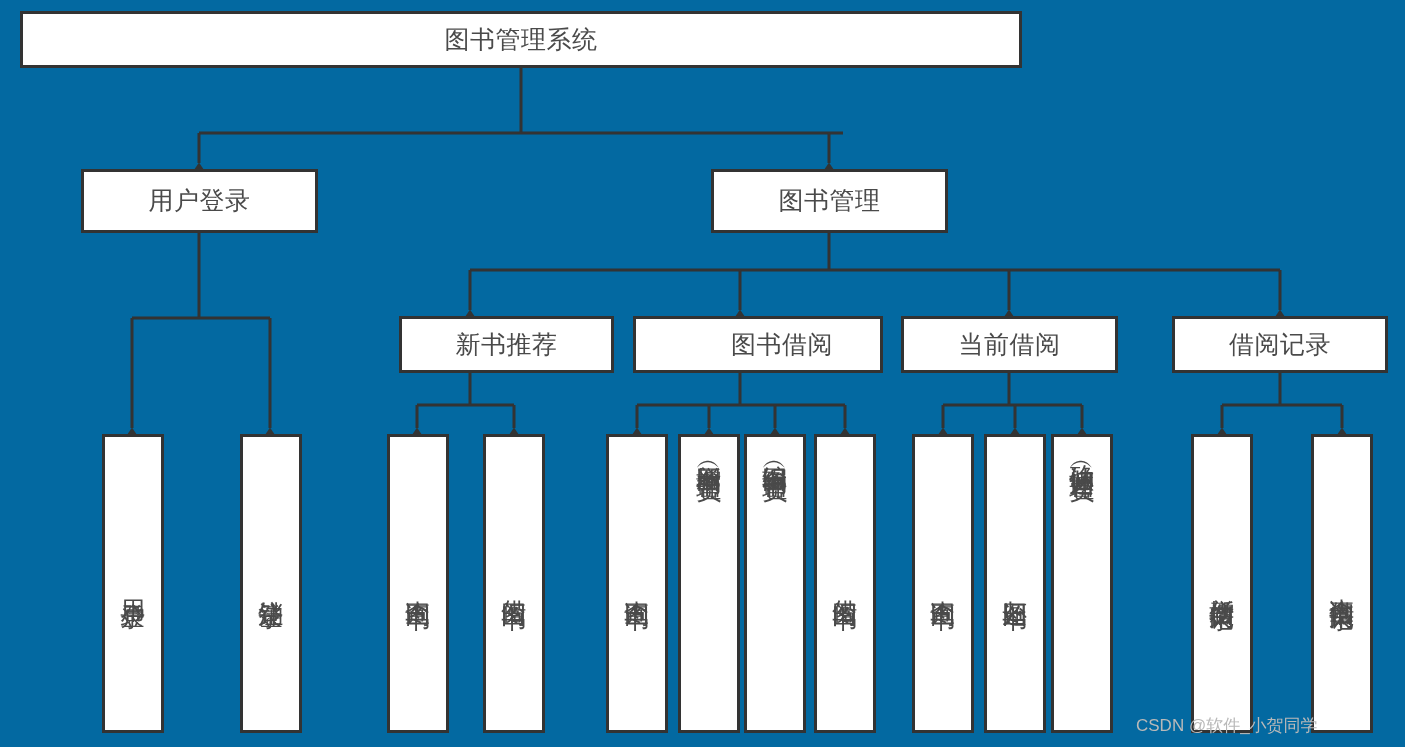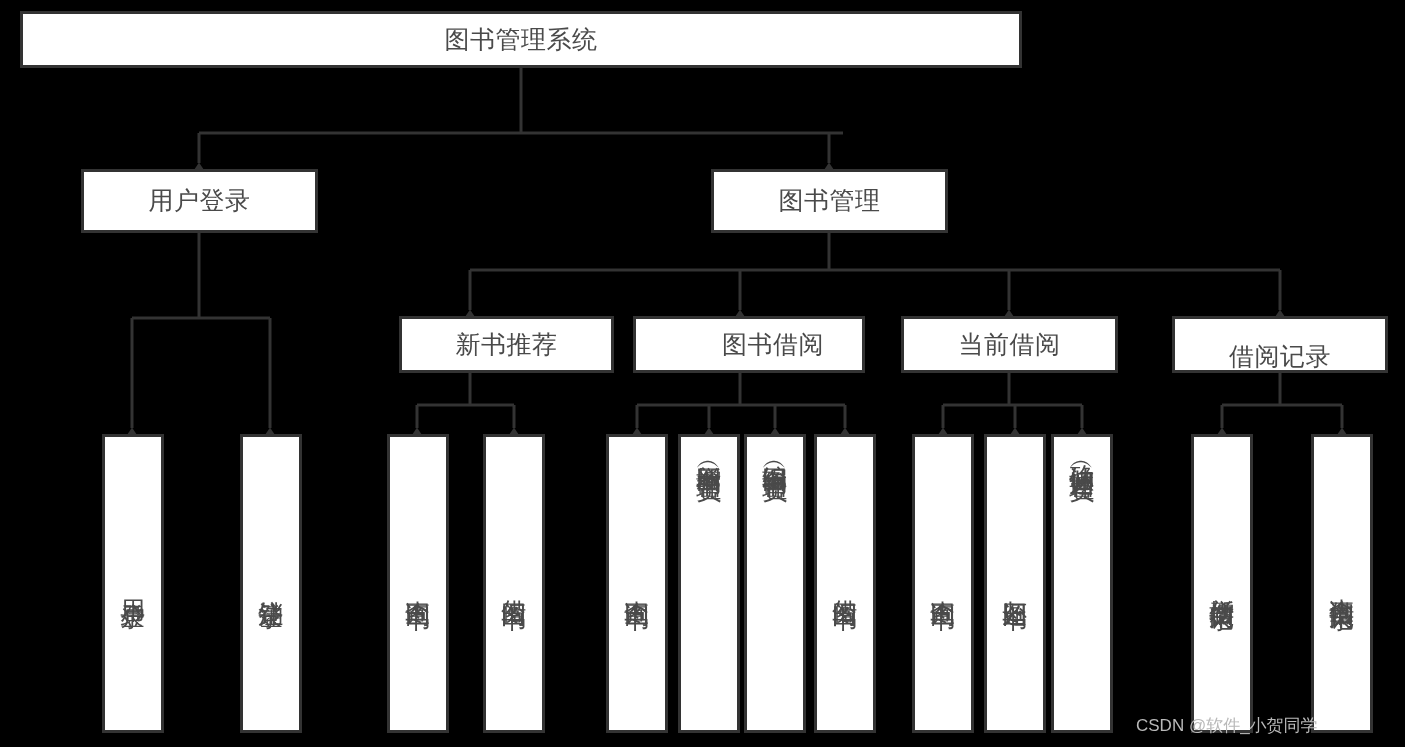--- a/index.html
+++ b/index.html
@@ -7,21 +7,21 @@
     padding: 0;
     background: #ffffff;
   }
   body {
     font-family: "Liberation Sans", "DejaVu Sans", sans-serif;
   }
   #canvas {
     position: relative;
     width: 1405px;
     height: 747px;
-    background: #000000;
+    background: #0369a1;
     overflow: hidden;
     text-decoration: underline;
   }
   #edges {
     position: absolute;
     left: 0;
     top: 0;
     width: 1405px;
     height: 747px;
     pointer-events: none;
@@ -138,29 +138,29 @@
   </div>
 
   <div class="node h" style="left:711px; top:169px; width:237px; height:64px;text-align:right;">
     <span class="label">图书管理</span>
   </div>
 
   <div class="node h" style="left:363px; top:316px; width:215px; height:57px;margin-left:36px;">
     <span class="label">新书推荐</span>
   </div>
 
-  <div class="node h" style="left:633px; top:316px; width:232px; height:57px;padding-left:48px;">
+  <div class="node h" style="left:633px; top:316px; width:250px; height:57px;padding-left:48px;">
     <span class="label">图书借阅</span>
   </div>
 
   <div class="node h" style="left:901px; top:316px; width:217px; height:57px;">
     <span class="label">当前借阅</span>
   </div>
 
-  <div class="node h" style="left:1172px; top:316px; width:216px; height:57px;align-items:flex-end;">
+  <div class="node h" style="left:1172px; top:316px; width:216px; height:57px;">
     <span class="label">借阅记录</span>
   </div>
 
   <div class="node v mid" style="left:102px; top:434px; width:62px; height:299px;">
     <span class="label">用户登录</span>
   </div>
 
   <div class="node v mid" style="left:240px; top:434px; width:62px; height:299px;">
     <span class="label">注销登录</span>
   </div>

